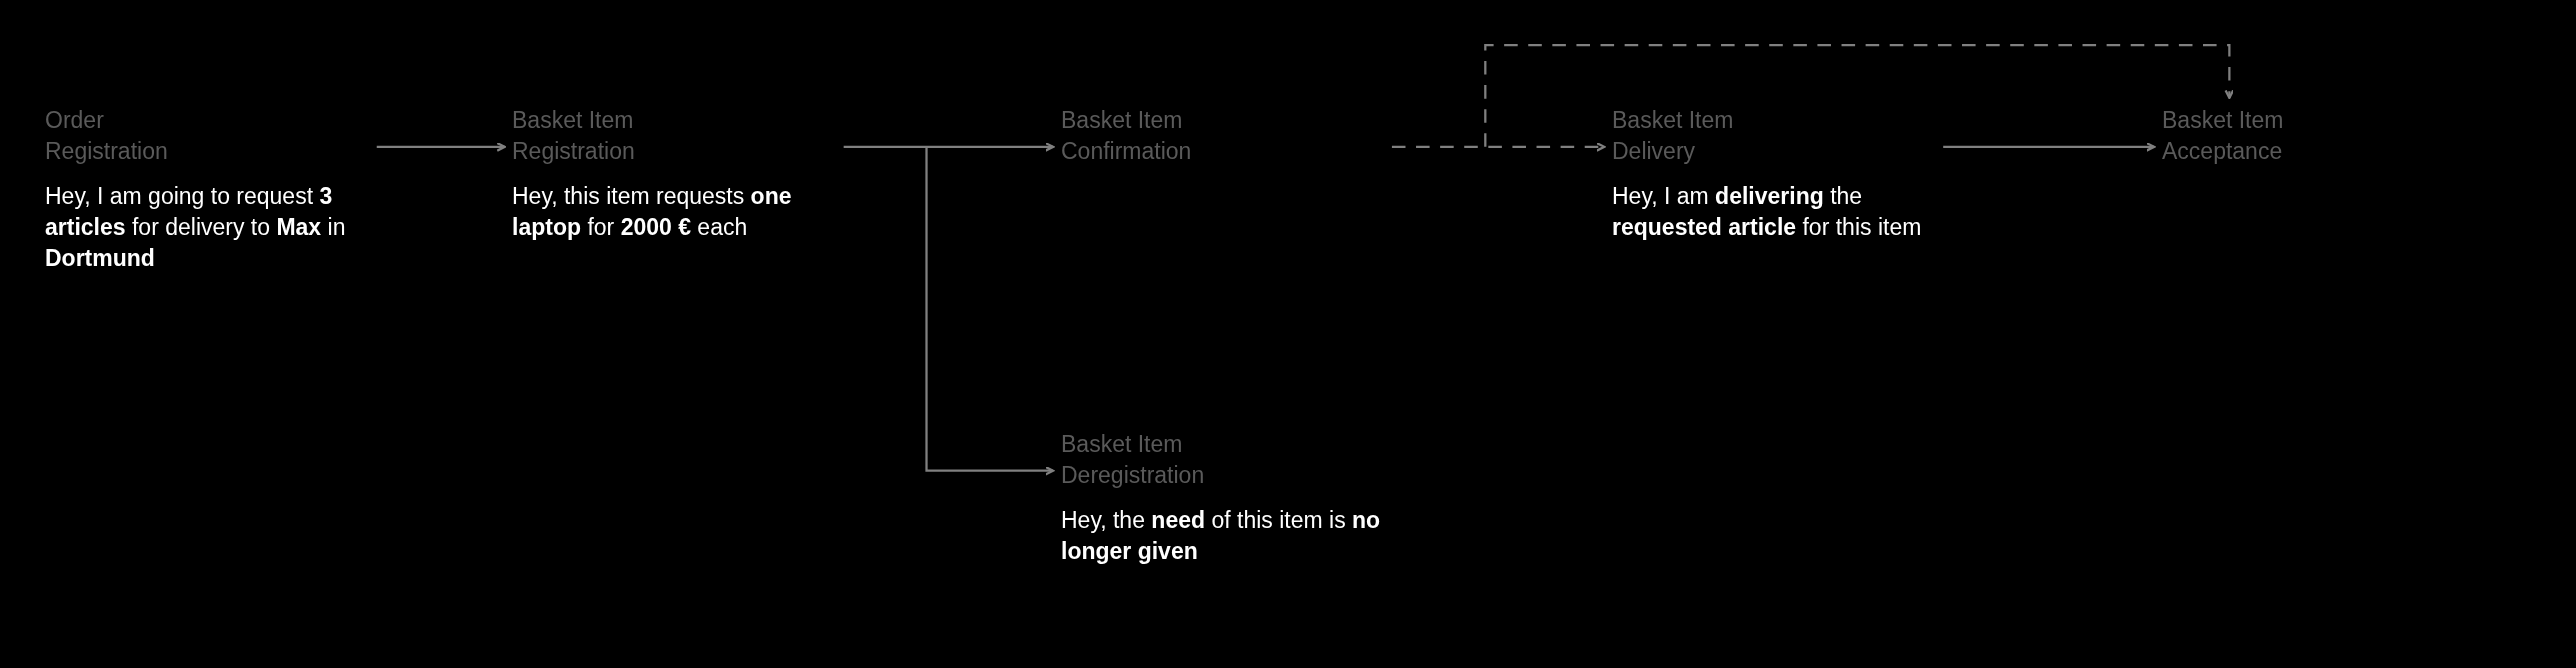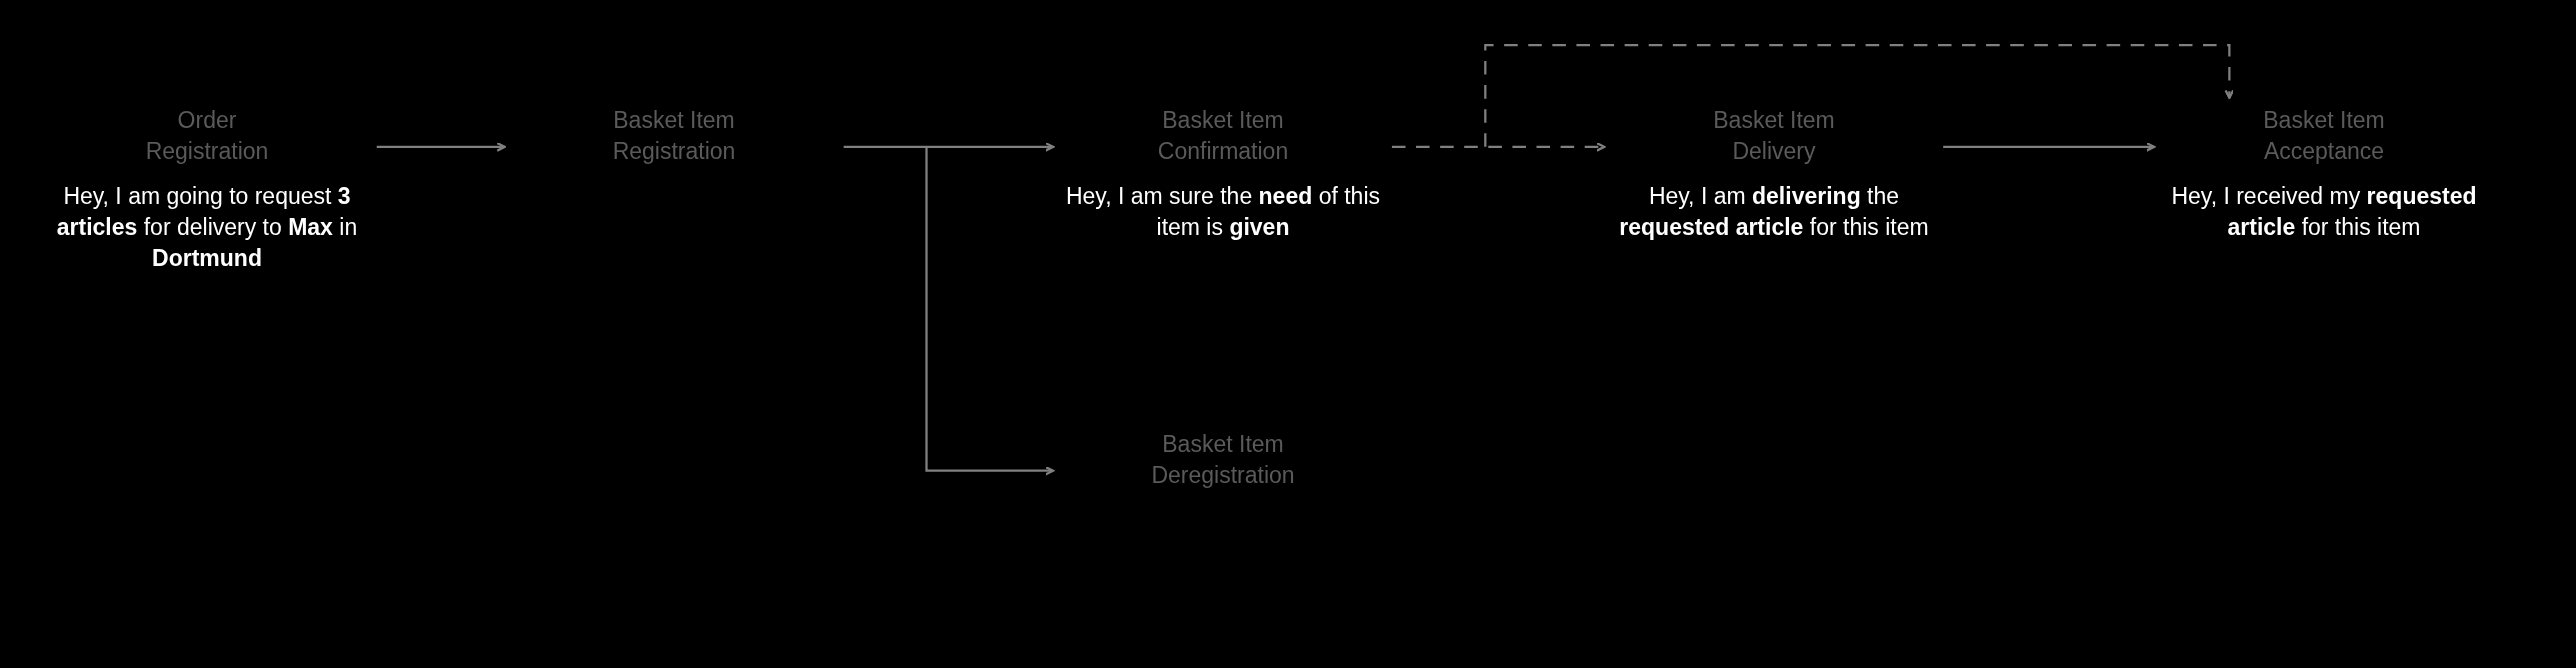--- a/index.html
+++ b/index.html
@@ -7,21 +7,20 @@
     background: #000;
     width: 2576px;
     height: 668px;
     font-family: -apple-system, BlinkMacSystemFont, "Segoe UI", Helvetica, Arial, sans-serif;
     position: relative;
     overflow: hidden;
   }
   .node {
     position: absolute;
     width: 324px;
-    text-align: center;
   }
   .node-title {
     font-size: 23px;
     line-height: 1.35;
     color: #5a5a5a;
   }
   .node-title .light { font-weight: 400; }
   .node-title .bold { font-weight: 400; }
   .node-desc {
     margin-top: 13.6px;
@@ -52,51 +51,51 @@
     <span class="bold">Registration</span>
   </div>
   <div class="node-desc">Hey, I am going to request <b>3 articles</b> for delivery to <b>Max</b> in <b>Dortmund</b></div>
 </div>
 
 <div class="node" style="left:512px; top:105px;">
   <div class="node-title">
     <span class="light">Basket Item</span><br>
     <span class="bold">Registration</span>
   </div>
+  <div class="node-desc">Hey, this item requests <b>one laptop</b>  for <b>2000 €</b> each</div>
 </div>
 
 <div class="node" style="left:1061px; top:105px;">
   <div class="node-title">
     <span class="light">Basket Item</span><br>
     <span class="bold">Confirmation</span>
   </div>
-  <div class="node-desc">Hey, I am sure the <b>need</b> of this item is <b>given</b></div>
 </div>
 
 <div class="node" style="left:1061px; top:429px;">
   <div class="node-title">
     <span class="light">Basket Item</span><br>
     <span class="bold">Deregistration</span>
   </div>
+  <div class="node-desc">Hey, the <b>need</b> of this item is <b>no longer given</b></div>
 </div>
 
 <div class="node" style="left:1612px; top:105px;">
   <div class="node-title">
     <span class="light">Basket Item</span><br>
     <span class="bold">Delivery</span>
   </div>
   <div class="node-desc">Hey, I am <b>delivering</b> the <b>requested article</b> for this item</div>
 </div>
 
 <div class="node" style="left:2162px; top:105px;">
   <div class="node-title">
     <span class="light">Basket Item</span><br>
     <span class="bold">Acceptance</span>
   </div>
-  <div class="node-desc">Hey, I received my <b>requested article</b> for this item</div>
 </div>
 
 <svg class="edges" viewBox="0 0 3420 887" width="2576" height="668">
   <defs>
     <marker id="arrow" markerWidth="12" markerHeight="12" refX="10" refY="5" orient="auto" markerUnits="userSpaceOnUse">
       <path d="M0,0 L10,5 L0,10" fill="none" stroke="#808080" stroke-width="2"></path>
     </marker>
   </defs>
 
   <line x1="500" y1="195" x2="670" y2="195" marker-end="url(#arrow)"></line>

